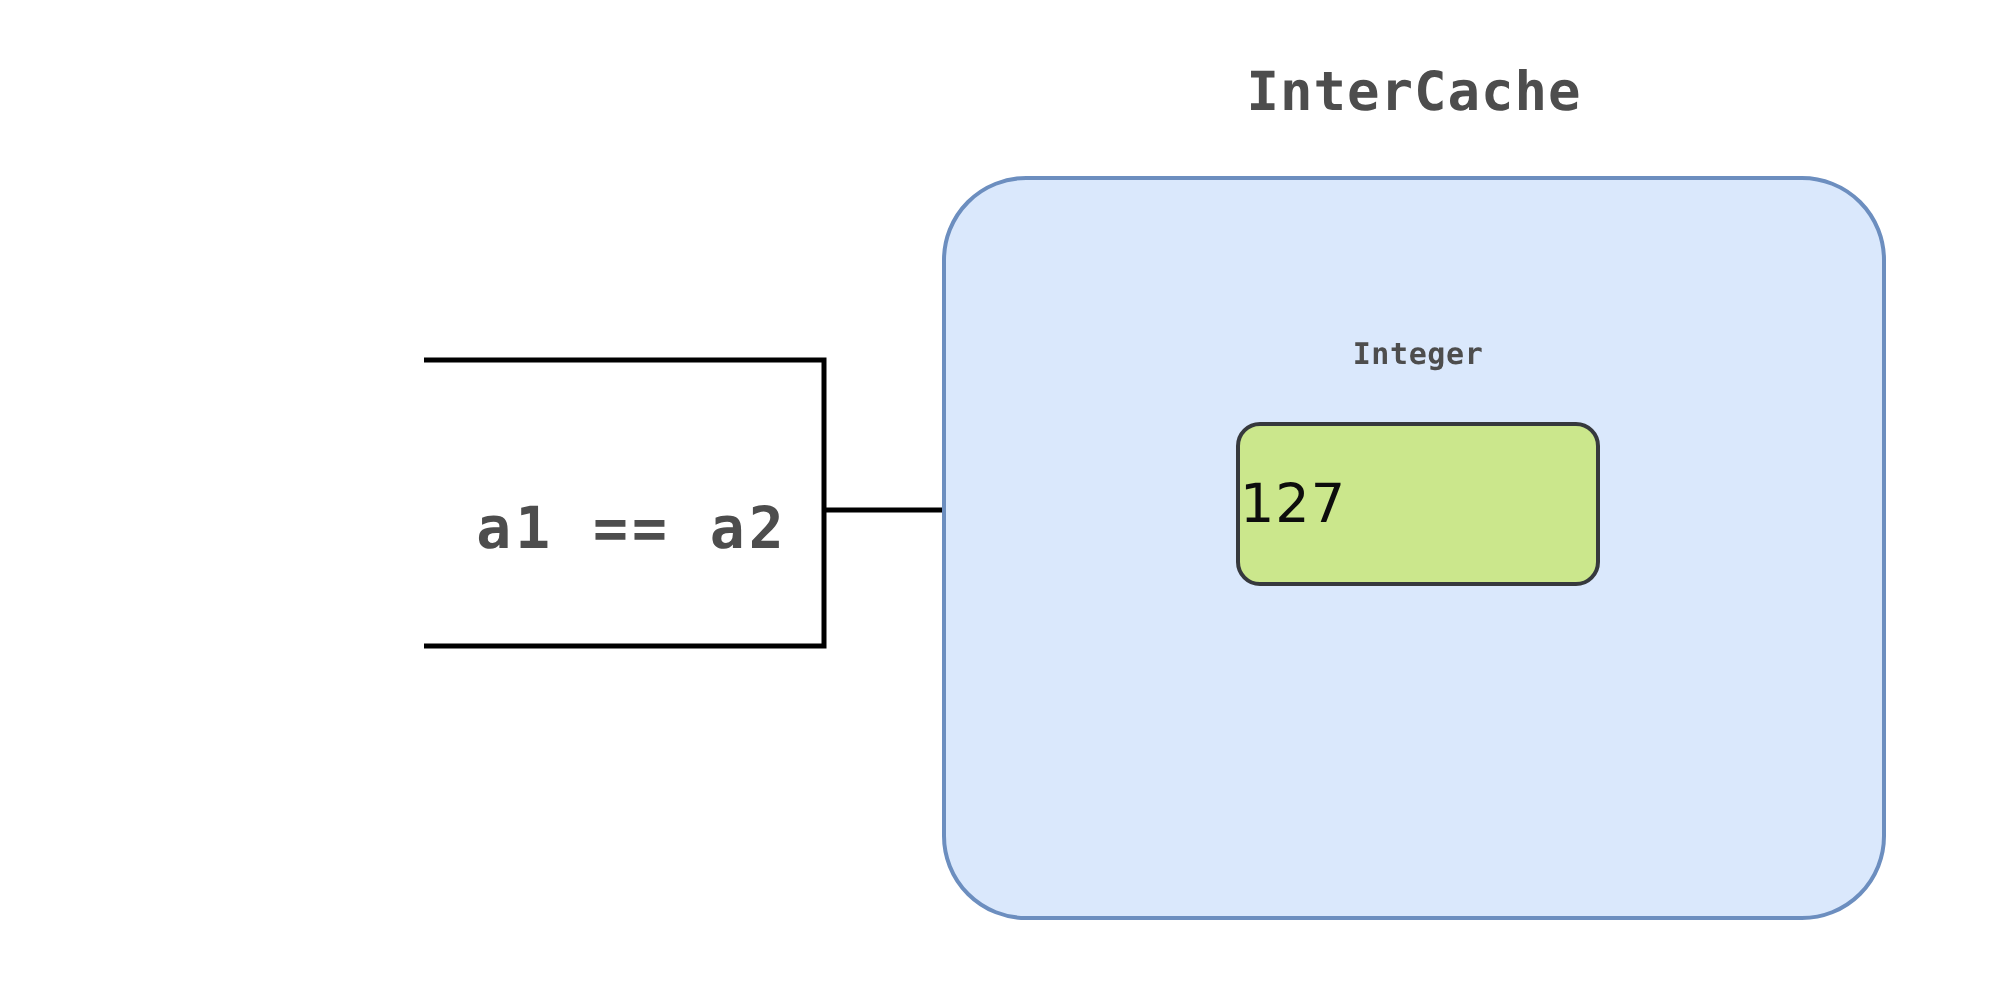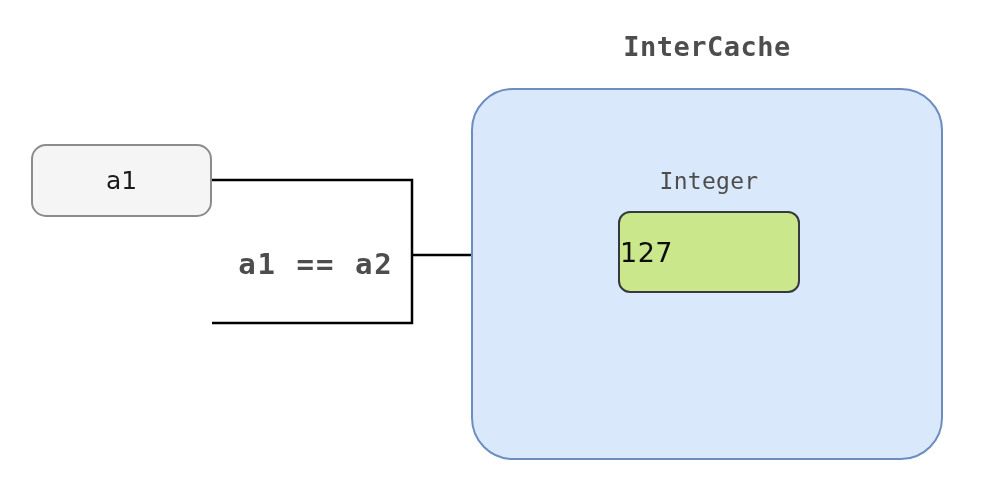--- a/index.html
+++ b/index.html
@@ -54,22 +54,22 @@
   }
 
   
   .integer-title {
     position: absolute;
     left: 618px;
     top: 168px;
     width: 182px;
     text-align: center;
     font-family: "DejaVu Sans Mono", monospace;
-    font-size: 23px;
-    font-weight: normal;
+    font-size: 15px;
+    font-weight: bold;
     letter-spacing: 0.3px;
     color: #4d4d4d;
     white-space: nowrap;
   }
 
   
   .value-node {
     position: absolute;
     left: 618px;
     top: 211px;
@@ -145,20 +145,17 @@
   <div class="cache-title">InterCache</div>
 
   <div class="cache-container"></div>
 
   <div class="integer-title">Integer</div>
 
   <div class="value-node">
     <span class="value-node-text">127</span>
   </div>
 
-  <div class="var-box" id="var-a1">
-    <span class="var-box-text">a1</span>
-  </div>
 
 
   <div class="edge-label">a1 == a2</div>
 
 </div>
 
 </body></html>

